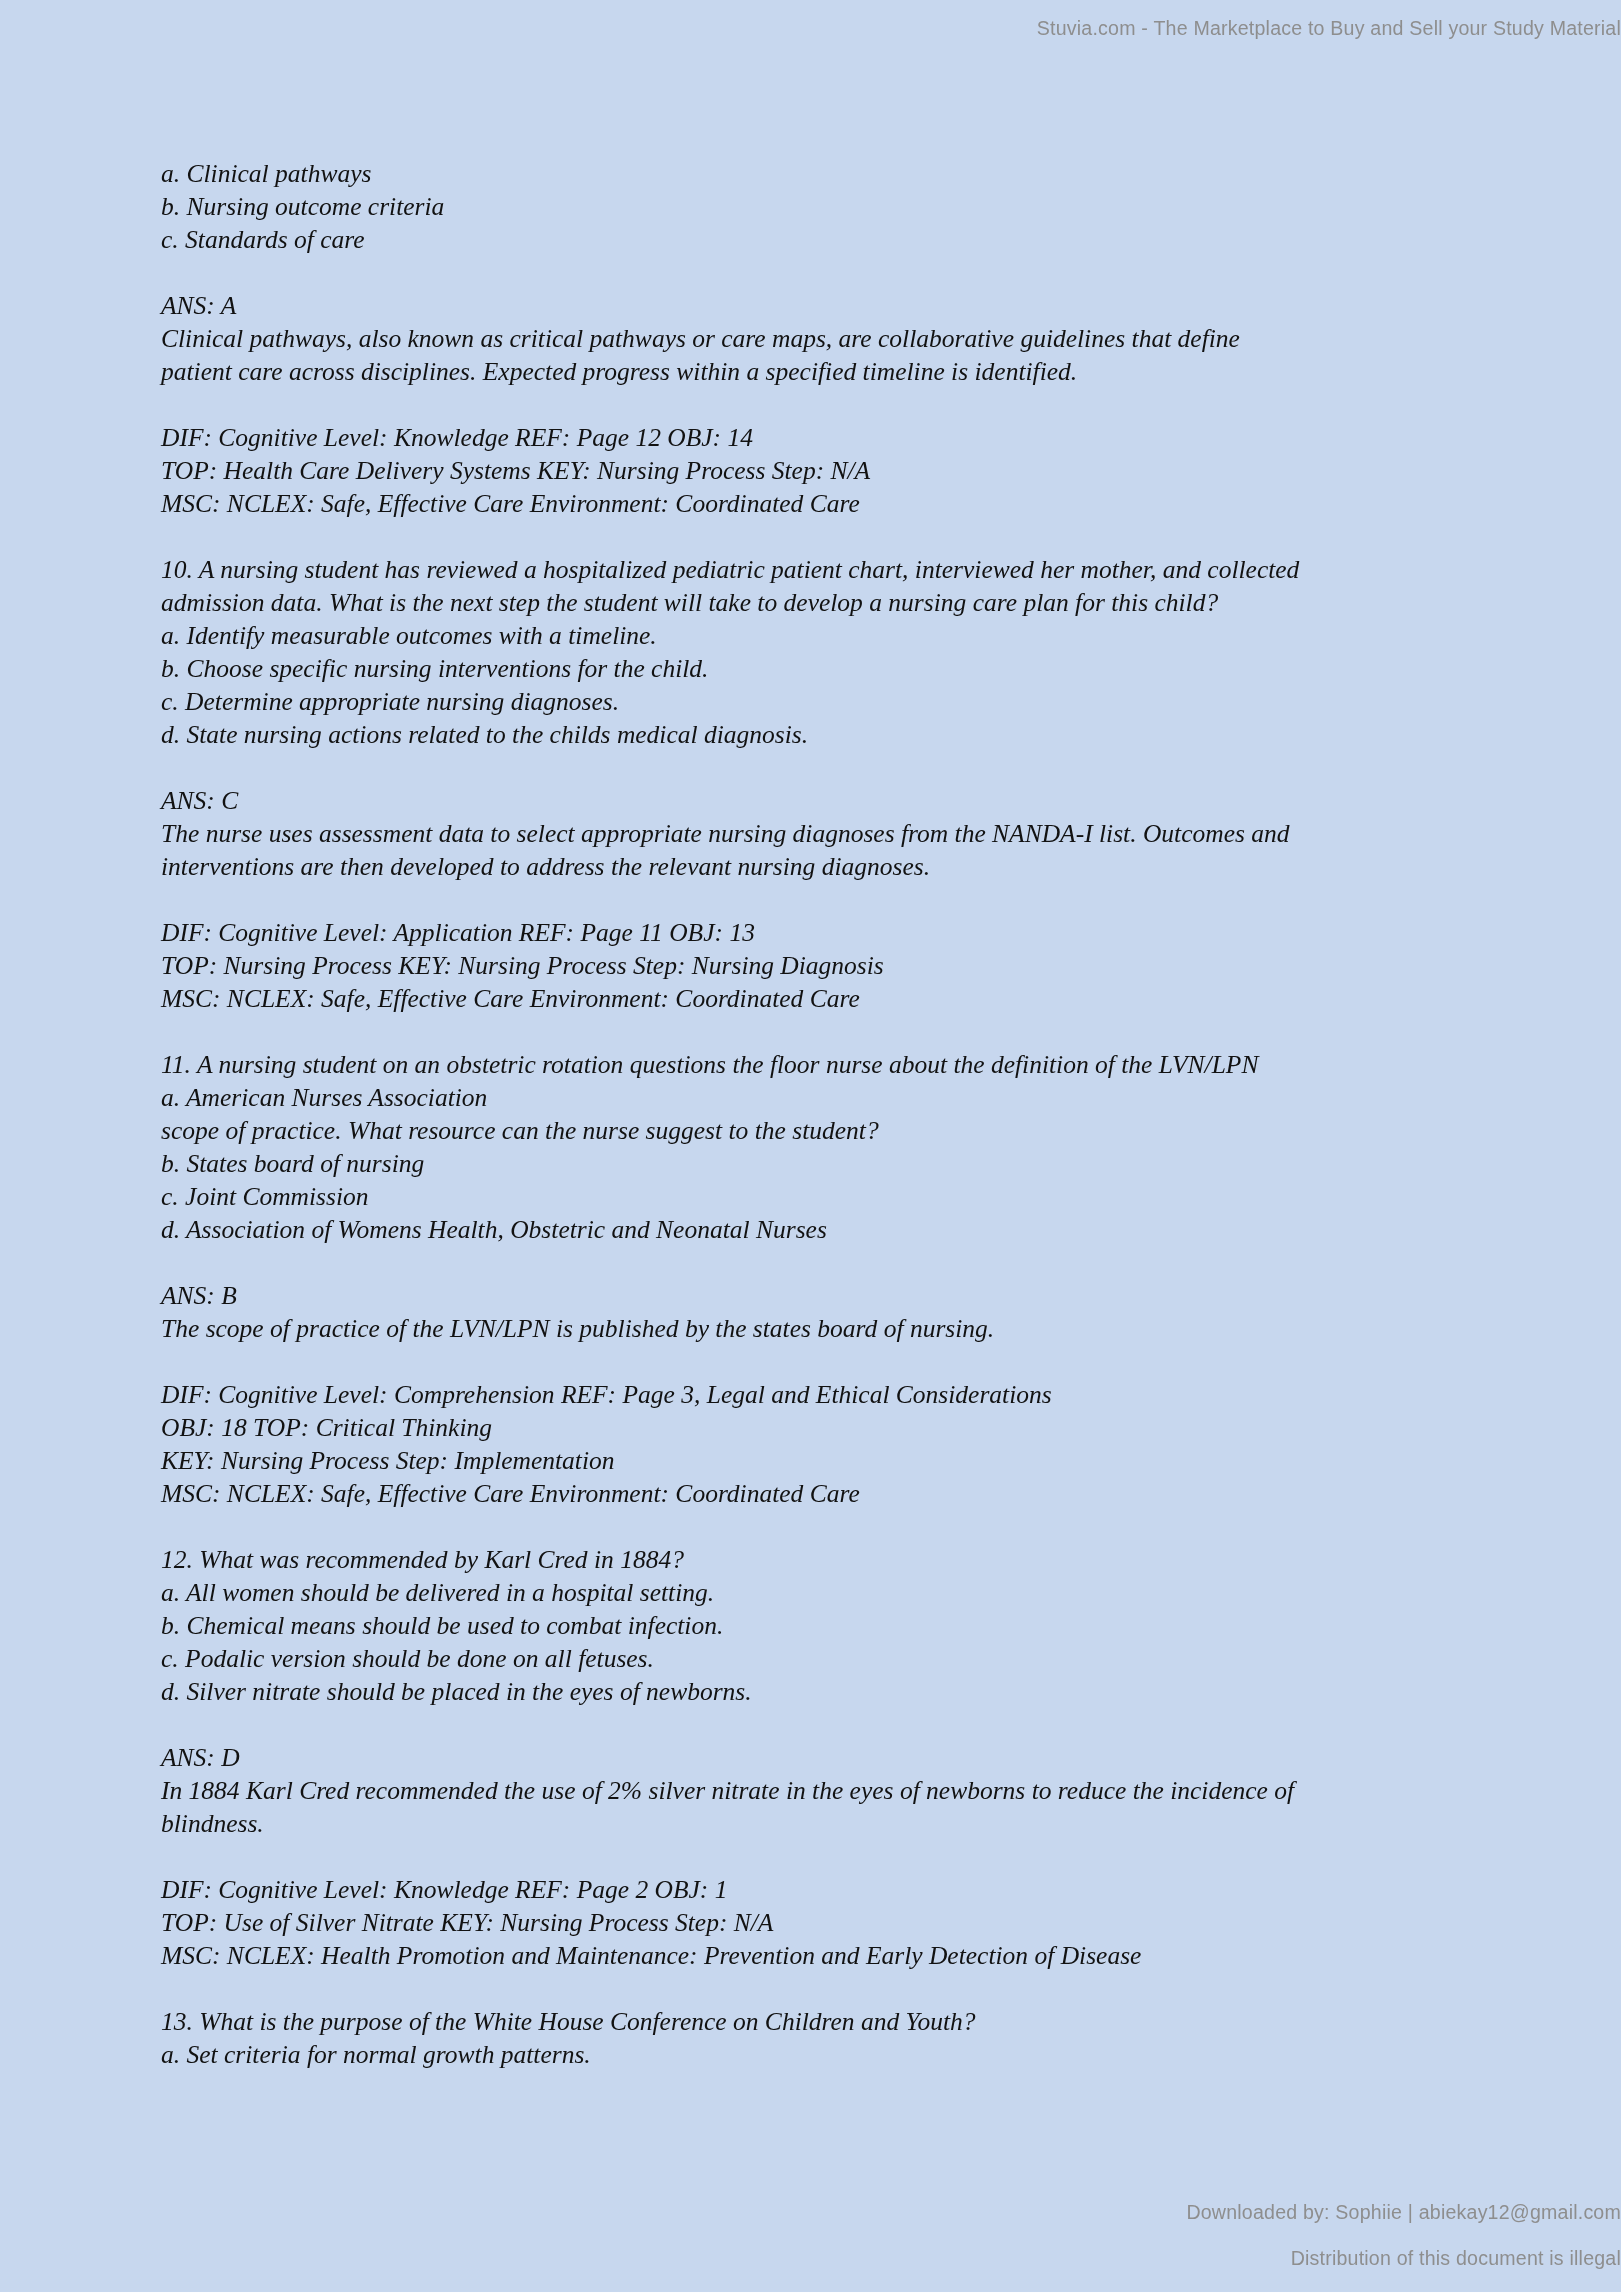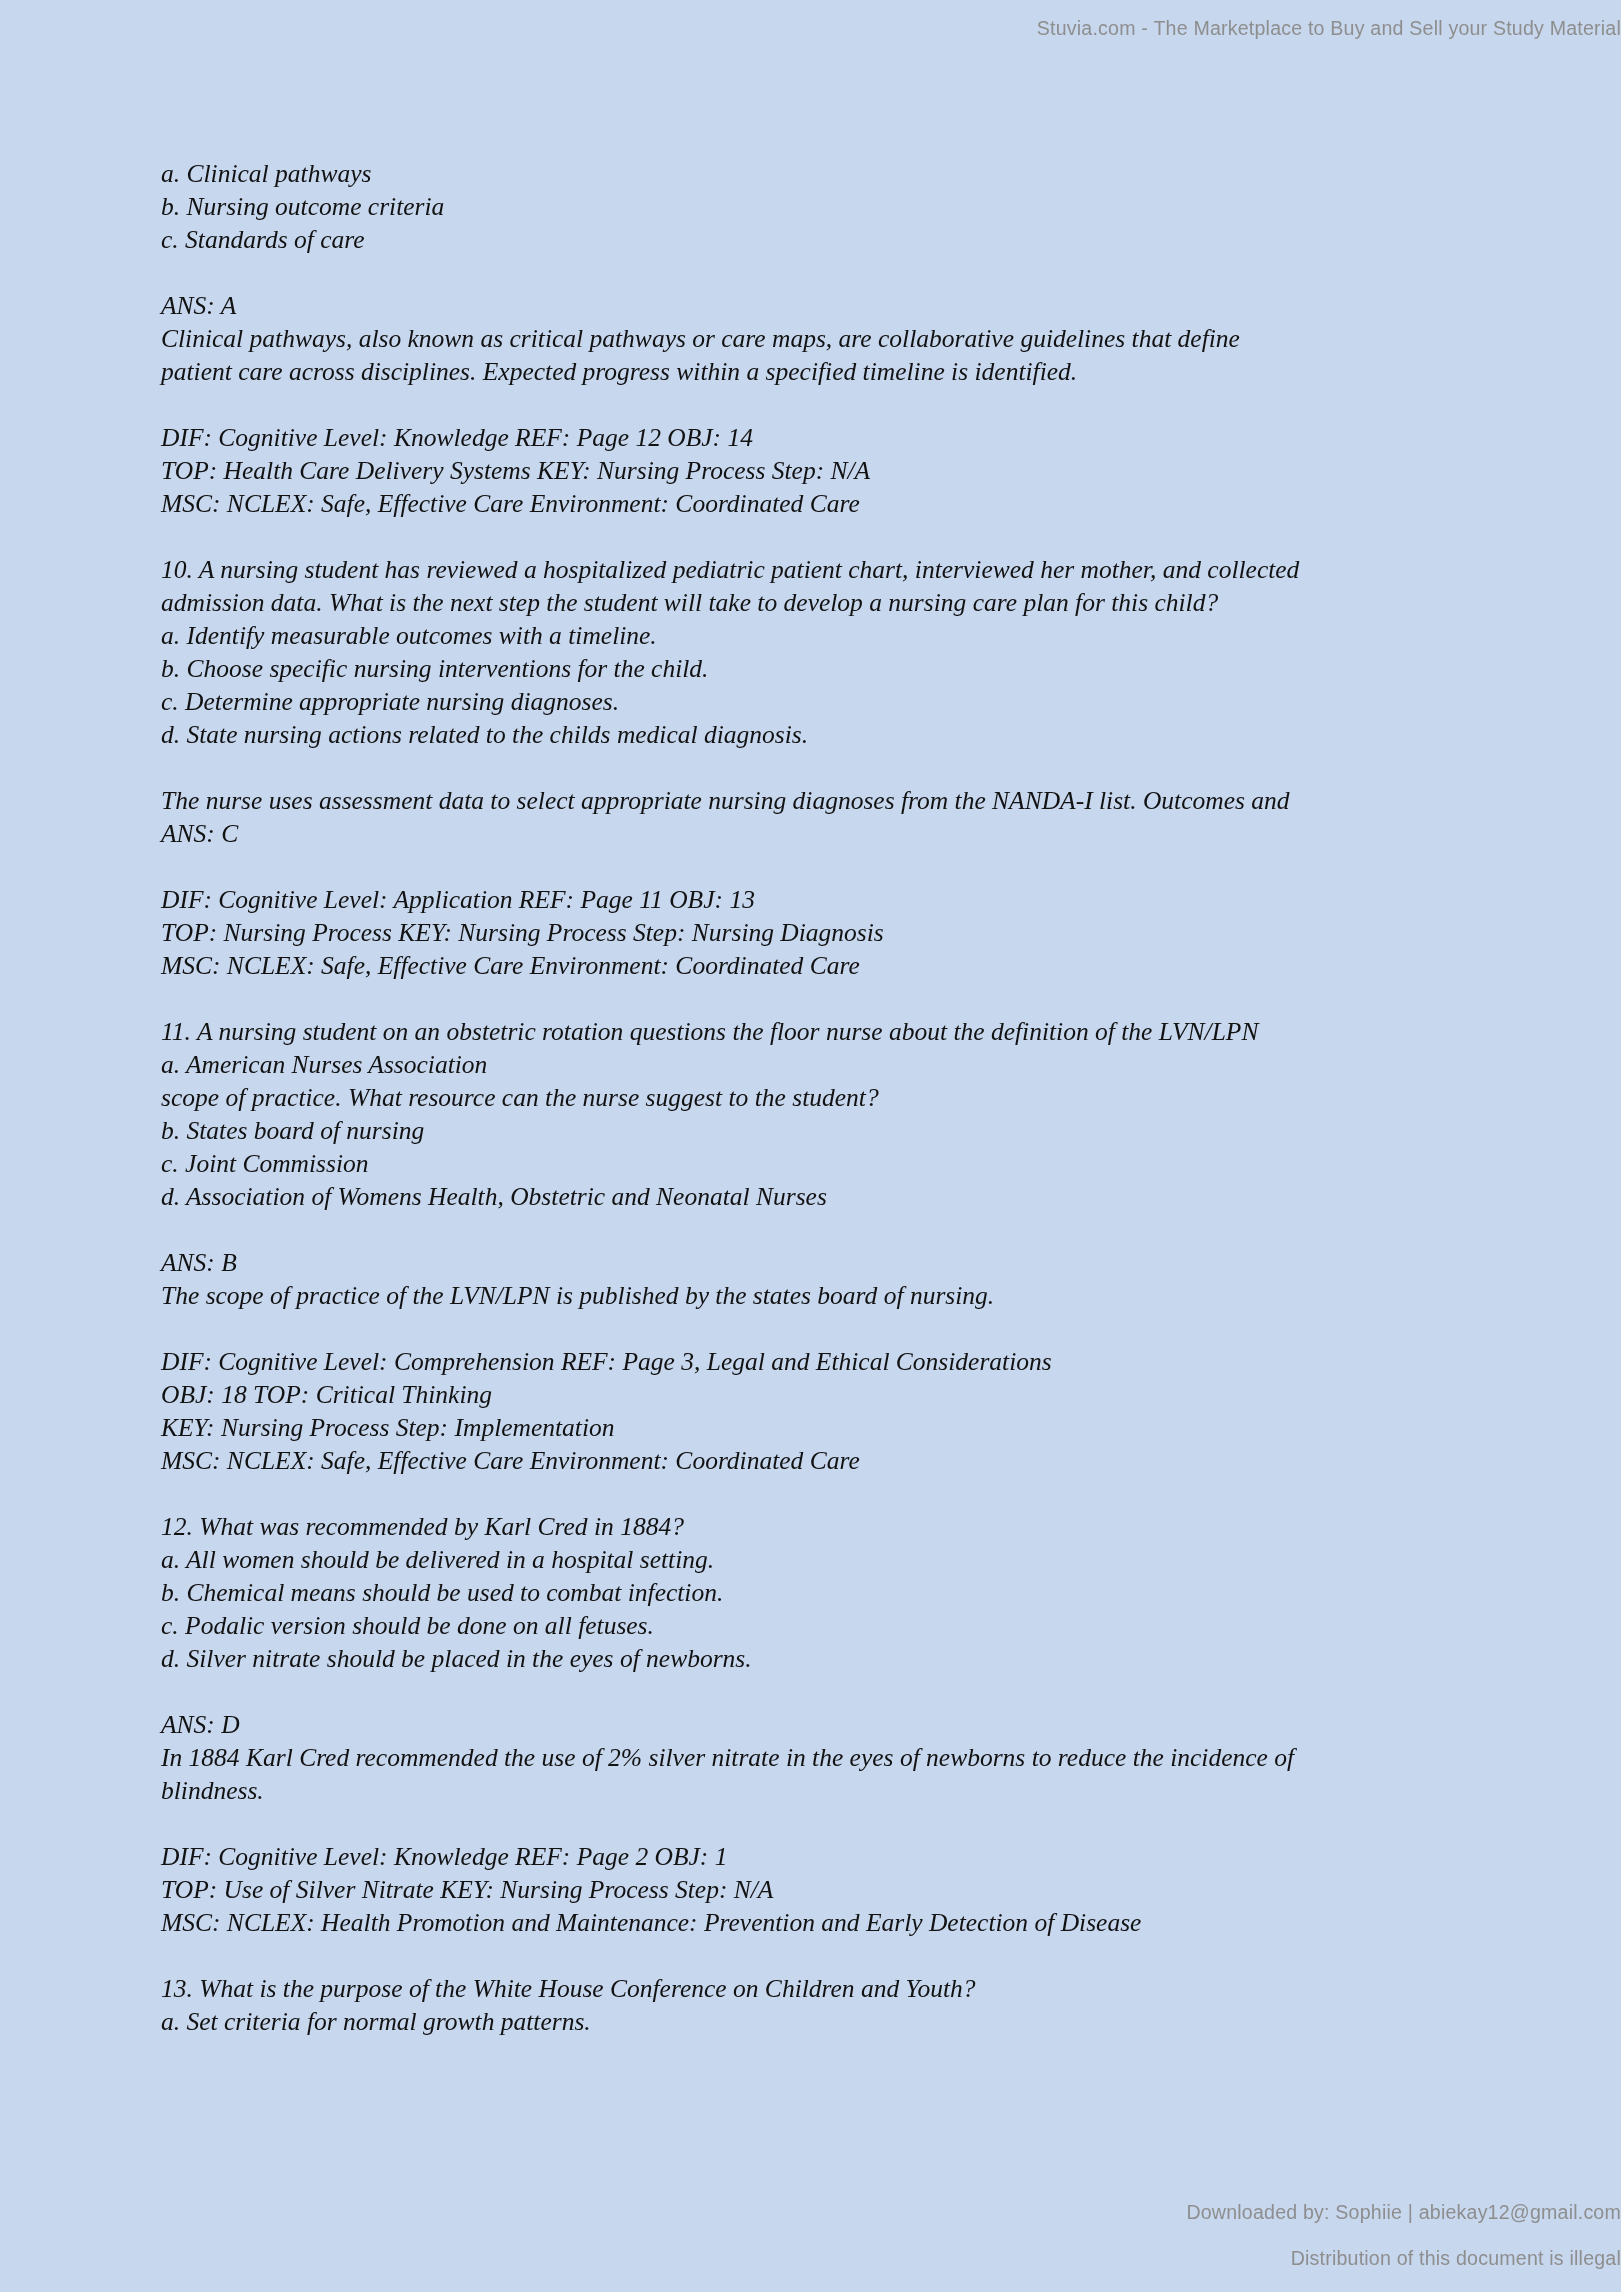--- a/index.html
+++ b/index.html
@@ -60,22 +60,23 @@
     </div>
     <div class="block">
       <div class="line">10. A nursing student has reviewed a hospitalized pediatric patient chart, interviewed her mother, and collected</div>
       <div class="line">admission data. What is the next step the student will take to develop a nursing care plan for this child?</div>
       <div class="line">a. Identify measurable outcomes with a timeline.</div>
       <div class="line">b. Choose specific nursing interventions for the child.</div>
       <div class="line">c. Determine appropriate nursing diagnoses.</div>
       <div class="line">d. State nursing actions related to the childs medical diagnosis.</div>
     </div>
     <div class="block">
+      <div class="line">ANS: C</div>
       <div class="line">The nurse uses assessment data to select appropriate nursing diagnoses from the NANDA-I list. Outcomes and</div>
-      <div class="line">ANS: C</div>
+      <div class="line">interventions are then developed to address the relevant nursing diagnoses.</div>
     </div>
     <div class="block">
       <div class="line">DIF: Cognitive Level: Application REF: Page 11 OBJ: 13</div>
       <div class="line">TOP: Nursing Process KEY: Nursing Process Step: Nursing Diagnosis</div>
       <div class="line">MSC: NCLEX: Safe, Effective Care Environment: Coordinated Care</div>
     </div>
     <div class="block">
       <div class="line">11. A nursing student on an obstetric rotation questions the floor nurse about the definition of the LVN/LPN</div>
       <div class="line">a. American Nurses Association</div>
       <div class="line">scope of practice. What resource can the nurse suggest to the student?</div>

